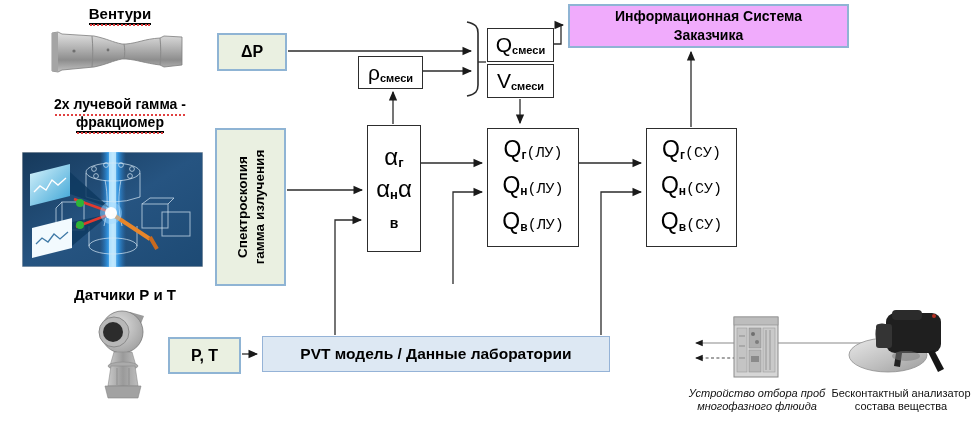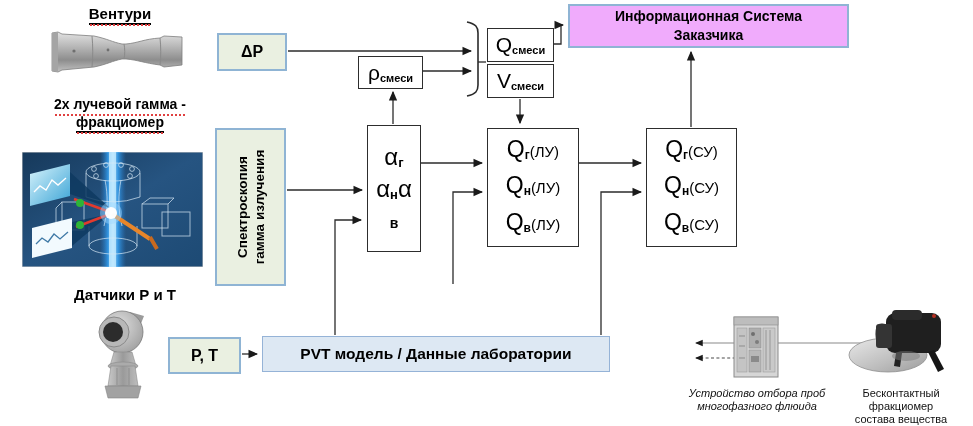--- a/index.html
+++ b/index.html
@@ -23,21 +23,21 @@
   .green2{background:#f0abfc;border:2px solid #8fb4d4;}
   .blue{background:#dde8f3;border:1.6px solid #95b3d7;}
   .whitebox{background:#ffffff;border:1.5px solid #2d2d2d;}
   .b16{font-weight:700;font-size:16px;}
   .mix-row{display:flex;align-items:baseline;justify-content:center;}
   .mix-main{font-size:21px;font-weight:400;line-height:22px;}
   .mix-sub{font-size:11px;font-weight:700;position:relative;top:2px;}
   .frow{display:flex;align-items:baseline;justify-content:center;line-height:26px;}
   .f-main{font-size:23px;font-weight:400;}
   .f-sub{font-size:12px;font-weight:700;position:relative;top:2px;}
-  .f-unit{font-size:15px;font-weight:400;}
+  .f-unit{font-size:15px;font-weight:400;font-family:Liberation Mono, monospace;}
   .flowbox{padding:4px 0;justify-content:space-around;}
   .a-main{font-size:24px;font-weight:400;}
   .a-sub{font-size:13px;font-weight:700;position:relative;top:2px;}
   .a-row{display:flex;align-items:baseline;justify-content:center;line-height:26px;}
   .rot-wrap{position:absolute;left:50%;top:50%;transform:translate(-50%,-50%) rotate(-90deg);
     white-space:nowrap;font-weight:700;font-size:13.5px;line-height:17px;text-align:center;}
   .two-line{font-weight:700;font-size:13.5px;line-height:18px;}
   svg.img{position:absolute;}
 </style>
 </head>
@@ -323,17 +323,17 @@
     <path d="M48,43 L46,56 L52,57 L54,43 Z" fill="#222222"></path>
     <ellipse cx="58" cy="46" rx="14" ry="5" fill="#7a7a7a" opacity="0.5"></ellipse>
   </svg>
 
   <div class="lbl-sm" style="left:688px;top:387px;width:138px;font-style:italic;">
     <span>Устройство отбора проб</span><br>
     <span>многофазного флюида</span>
   </div>
 
   <div class="lbl-sm" style="left:831px;top:387px;width:140px;">
-    <span>Бесконтактный фракциомер</span><br>
+    <span>Бесконтактный анализатор</span><br>
     <span>состава вещества</span>
   </div>
 
 </div>
 
 </body></html>

